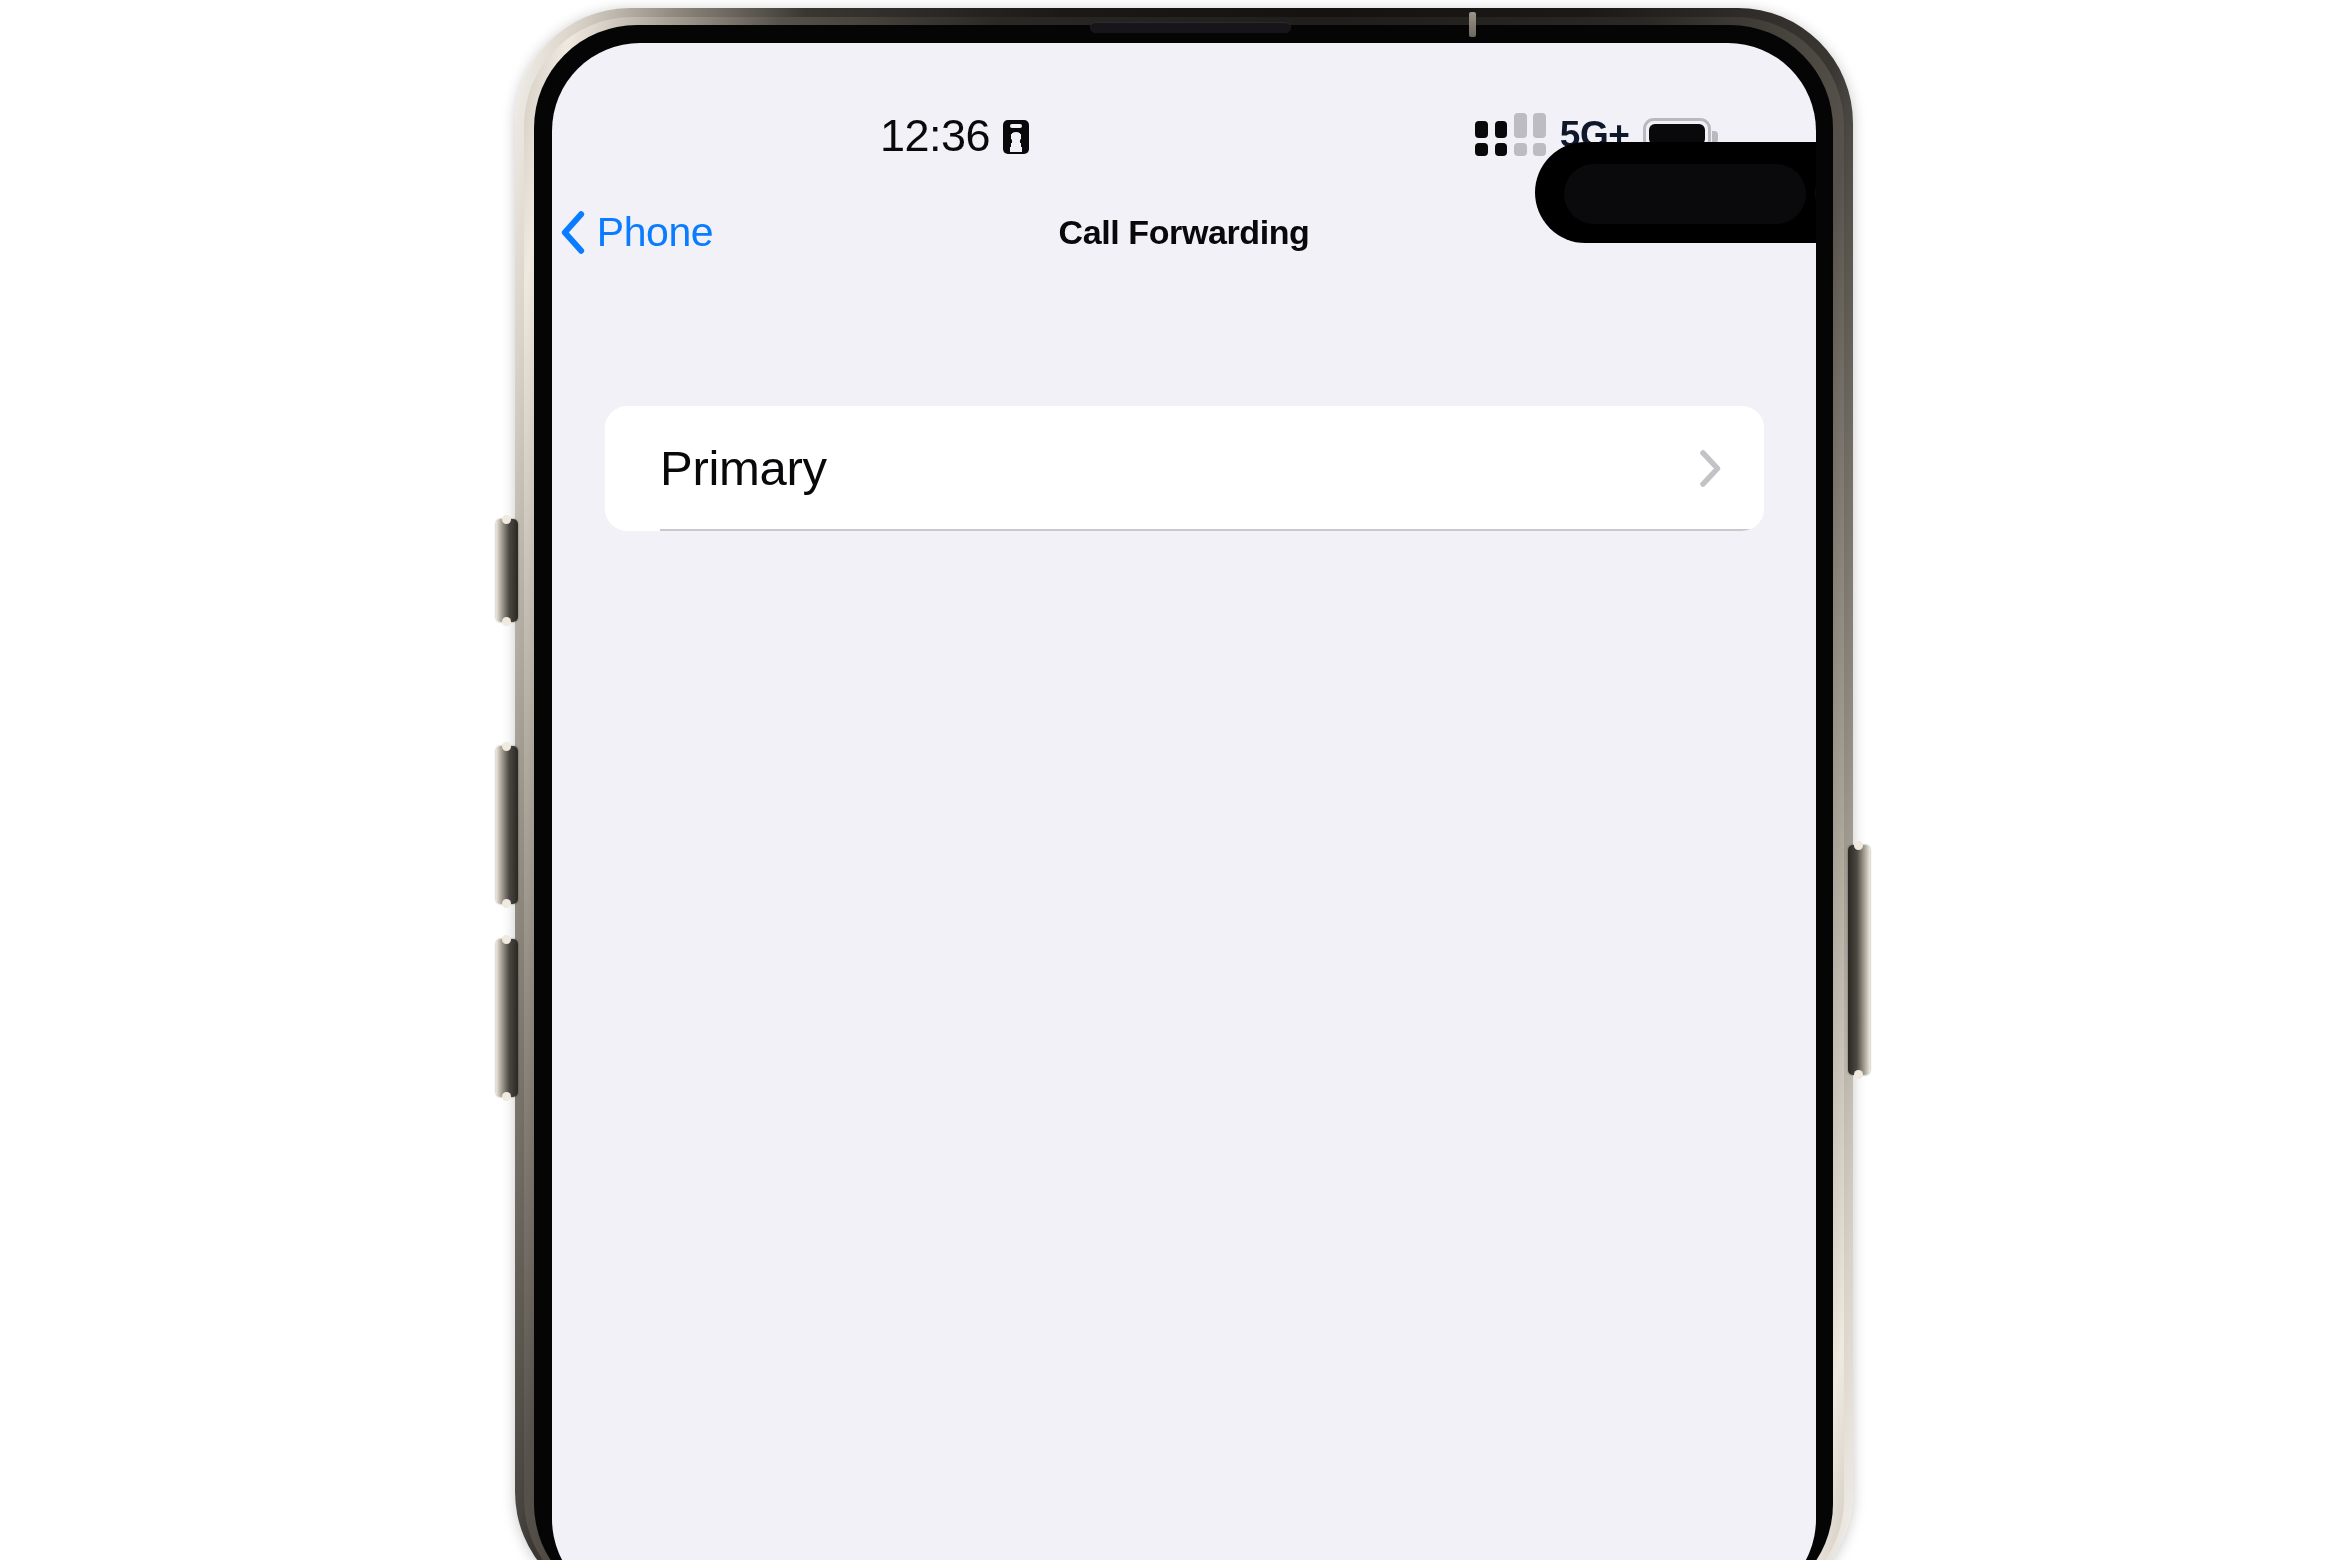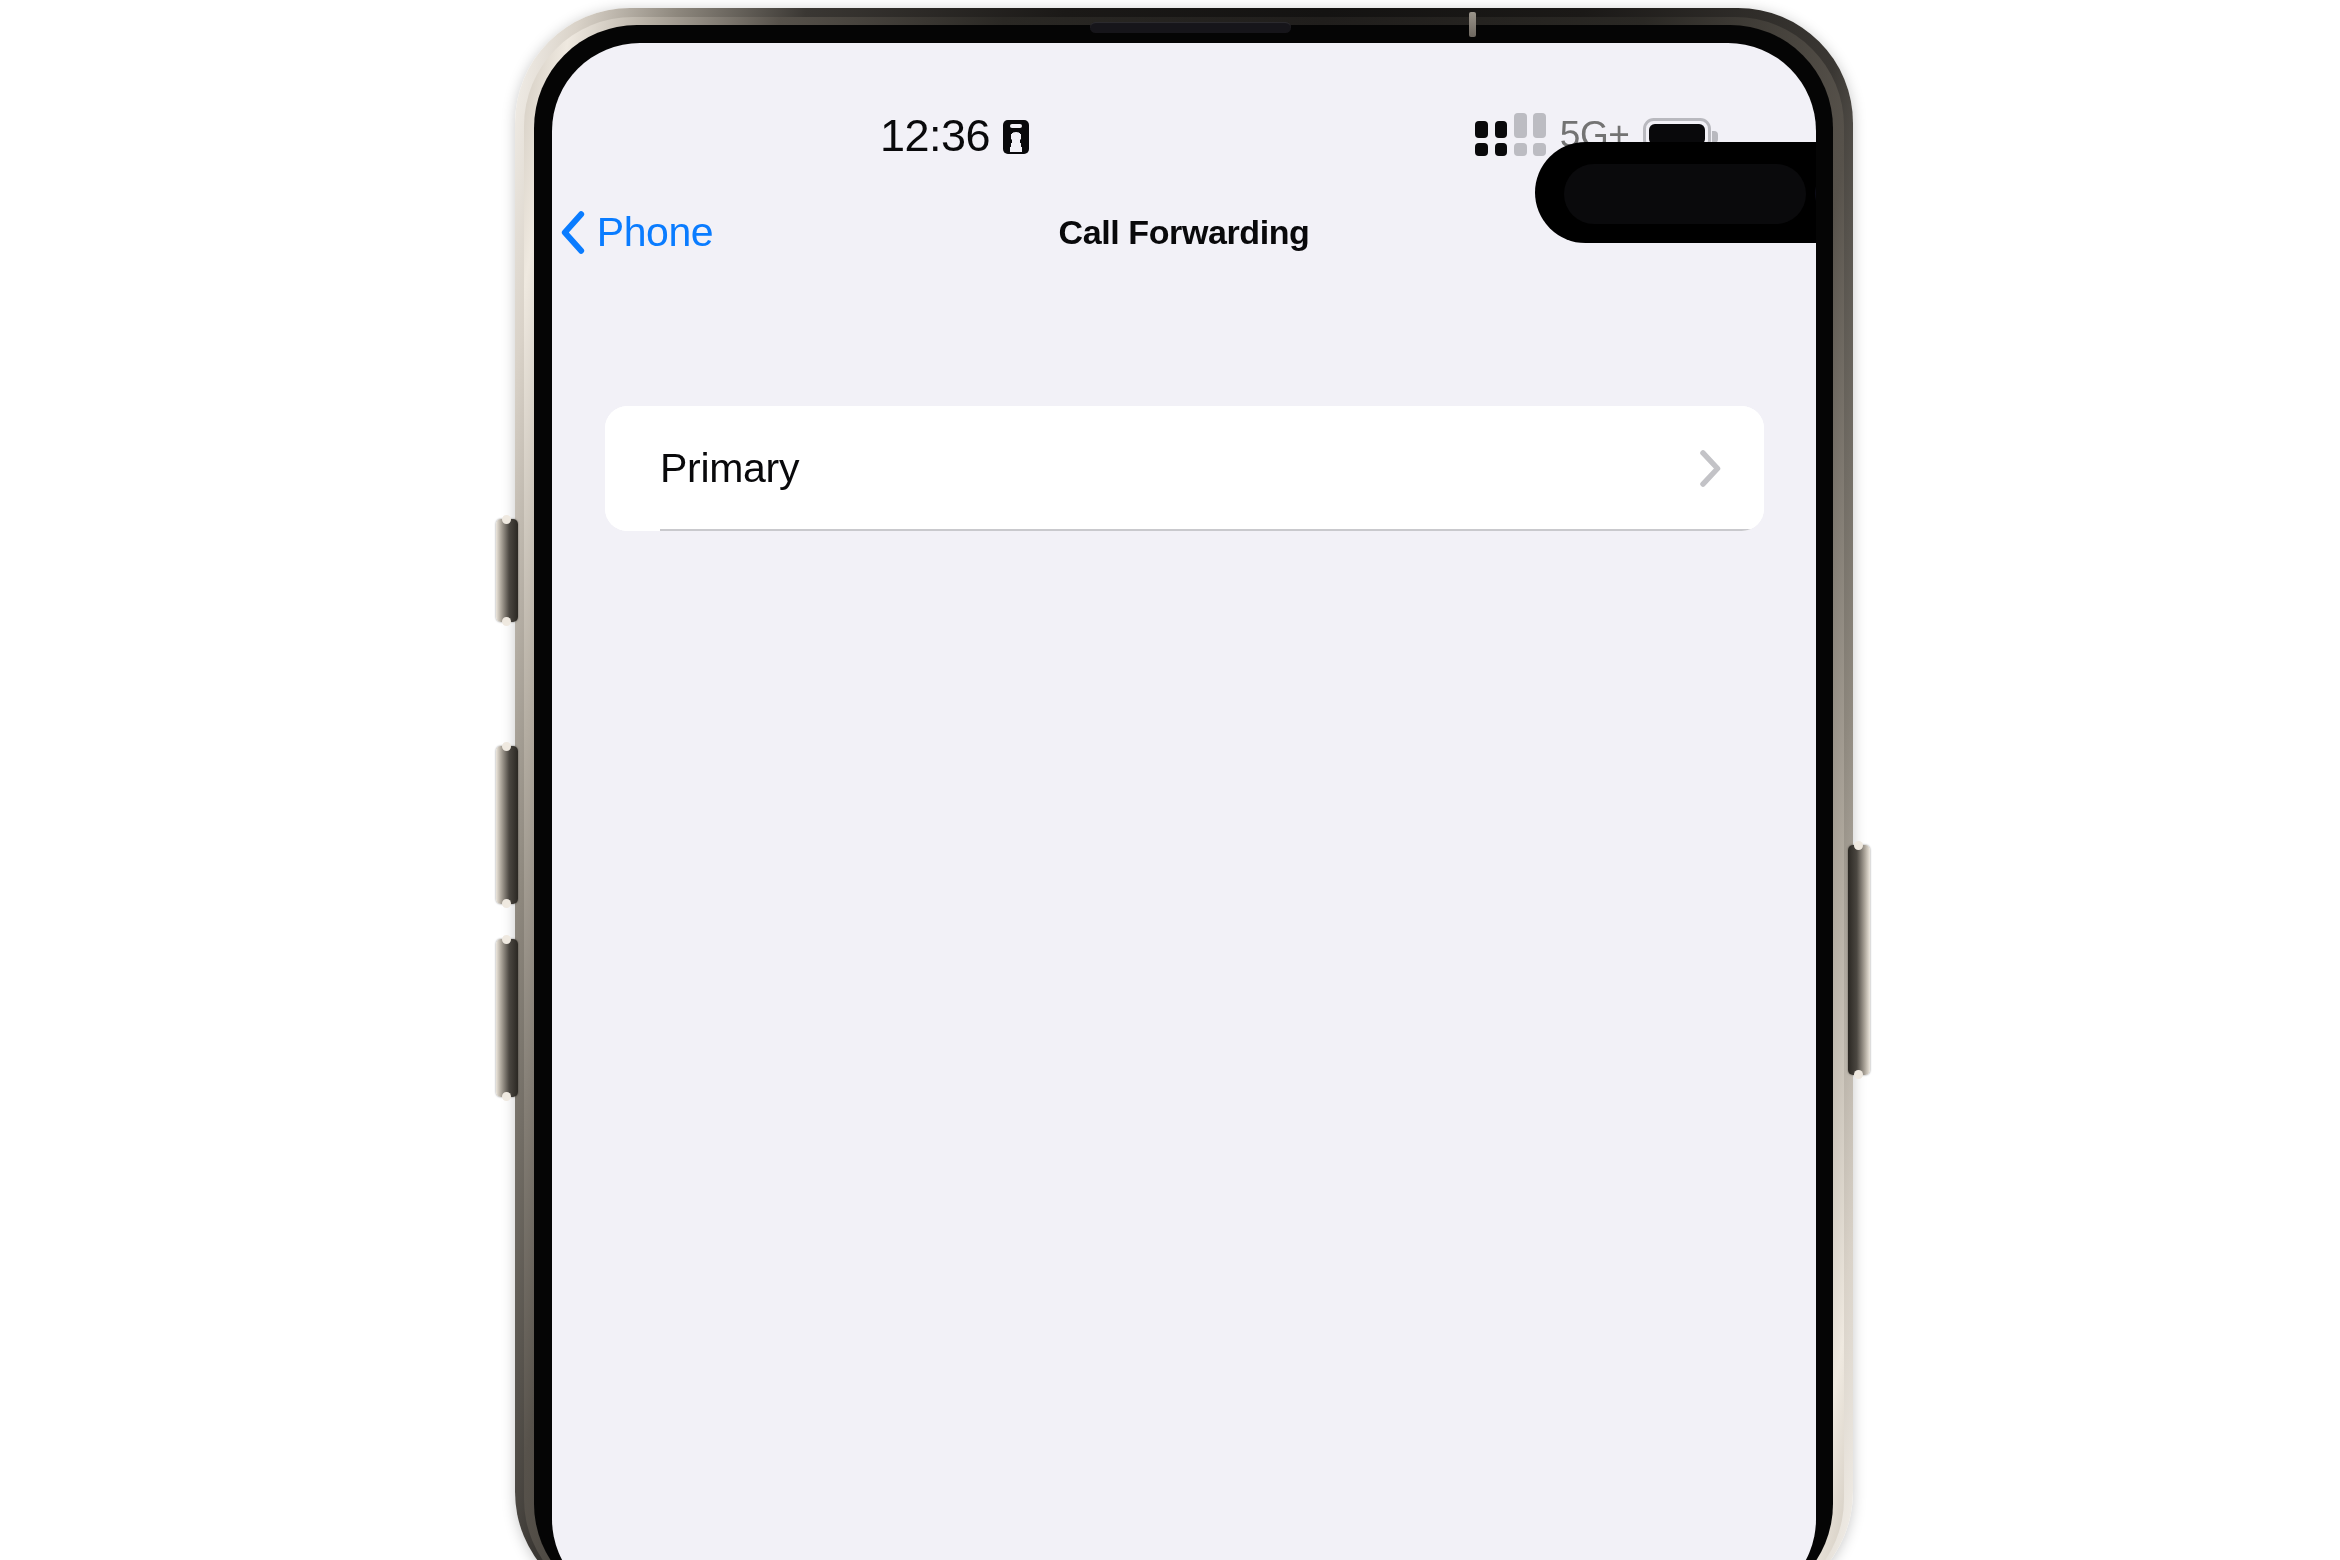--- a/index.html
+++ b/index.html
@@ -159,21 +159,21 @@
     column-gap:6.8px; row-gap:4.9px;
     align-items:end;
   }
   .sig{ width:12.7px; border-radius:3.9px; }
   .sig.tall-on { height:16.6px; background:#09090b; }
   .sig.tall-off{ height:25px; background:#bcbcc2; }
   .sig.dot-on  { height:12.7px; background:#09090b; }
   .sig.dot-off { height:12.7px; background:#bcbcc2; }
 
   .net-label{
-    font-size:37px; font-weight:400; color:#737373;
+    font-size:37px; font-weight:700; color:#0f172a;
     letter-spacing:-0.5px; line-height:1;
   }
   .battery{
     position:relative; width:68px; height:33px;
     border:3.9px solid #b9b9bf; border-radius:10.7px;
     display:flex; align-items:center; padding:2.9px;
   }
   .battery-fill{ height:100%; background:#09090b; border-radius:5.9px; }
   .battery-cap{
     position:absolute; right:-9.8px; top:10.7px;
@@ -211,21 +211,21 @@
   }
   .list-row{
     position:relative;
     height:125px;
     display:flex; align-items:center;
     padding:0 43px 0 55px;
     cursor:pointer;
     background:#ffffff;
   }
   .row-label{
-    font-size:41px; color:#09090b;
+    font-size:49px; color:#09090b;
     letter-spacing:-0.3px; line-height:1; flex:1;
   }
   .chev-right{ width:21.5px; height:37px; flex:none; }
   .row-sep{
     position:absolute; left:55px; right:0; bottom:0;
     height:2px; background:#c9c9cd;
   }
 </style>
 </head>
 <body>

